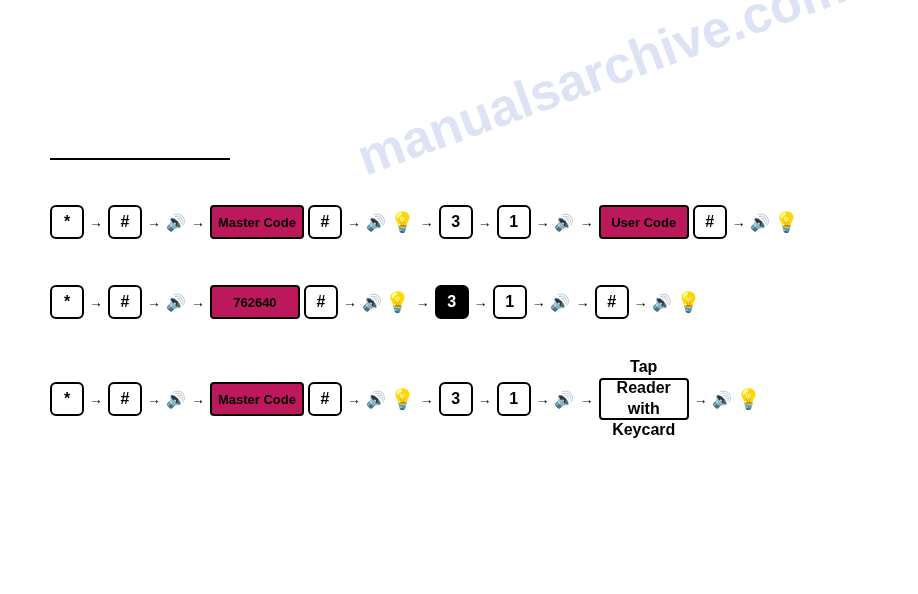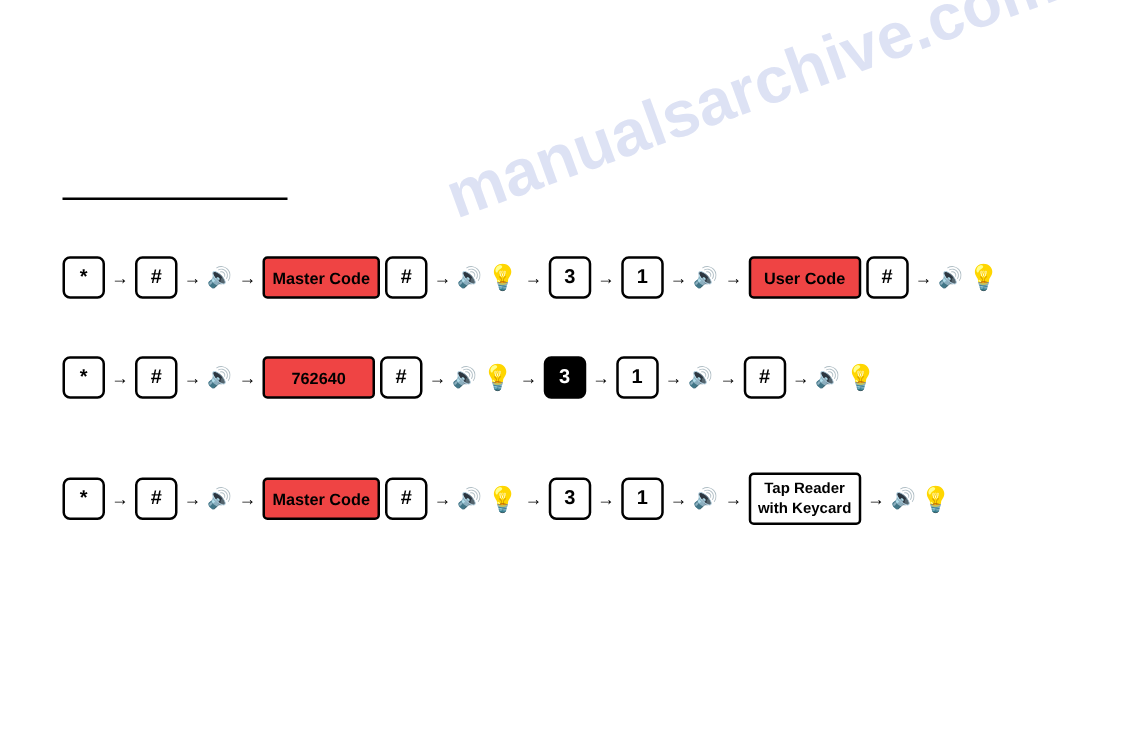--- a/index.html
+++ b/index.html
@@ -63,21 +63,21 @@
     .label-box {
       display: inline-flex;
       align-items: center;
       justify-content: center;
       border: 2.5px solid #000;
       border-radius: 4px;
       min-width: 90px;
       height: 34px;
       font-size: 13px;
       font-weight: bold;
-      background: #ef4444;
+      background: #be185d;
       padding: 0 6px;
       text-align: center;
     }
 
     .arrow {
       font-size: 14px;
       font-weight: bold;
       color: #000;
       margin: 0 1px;
     }
@@ -92,21 +92,21 @@
     }
 
     .multiline-box {
       display: inline-flex;
       align-items: center;
       justify-content: center;
       border: 2.5px solid #000;
       border-radius: 4px;
       width: 90px;
       height: 42px;
-      font-size: 12px;
+      font-size: 16px;
       font-weight: bold;
       background: #fff;
       padding: 2px 4px;
       text-align: center;
       line-height: 1.3;
     }
   </style>
 </head>
 <body>
 

